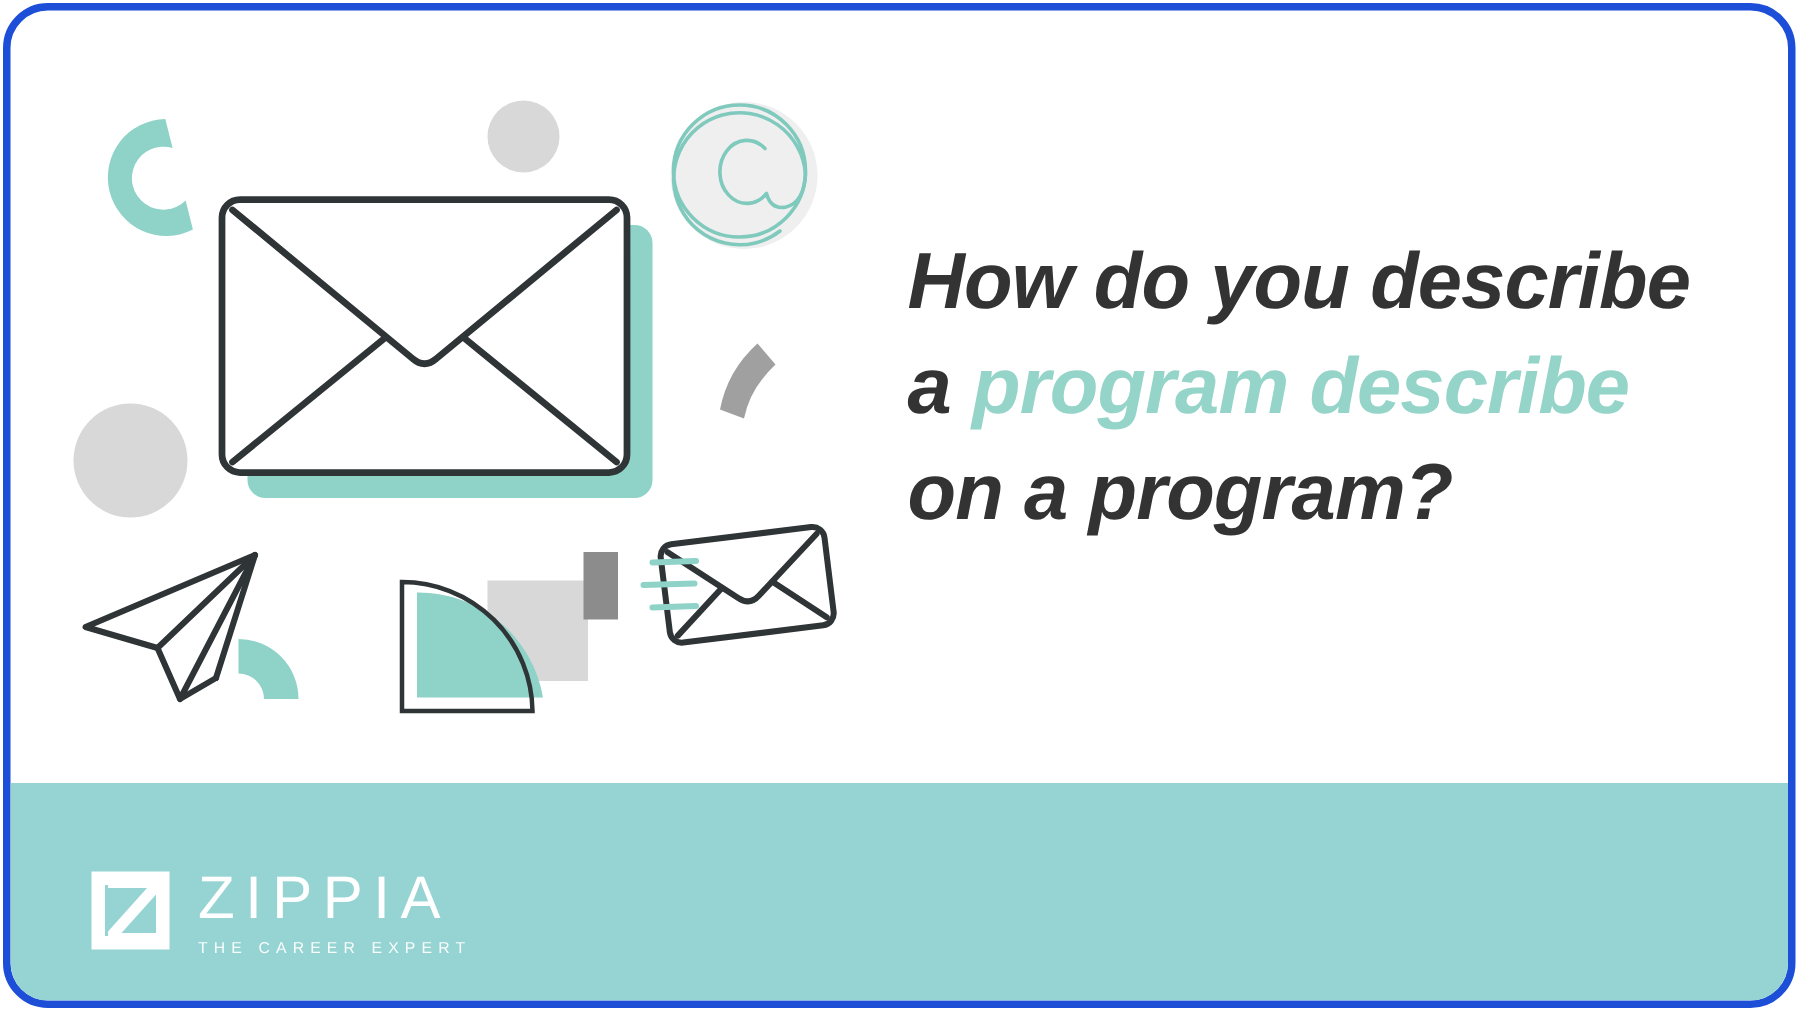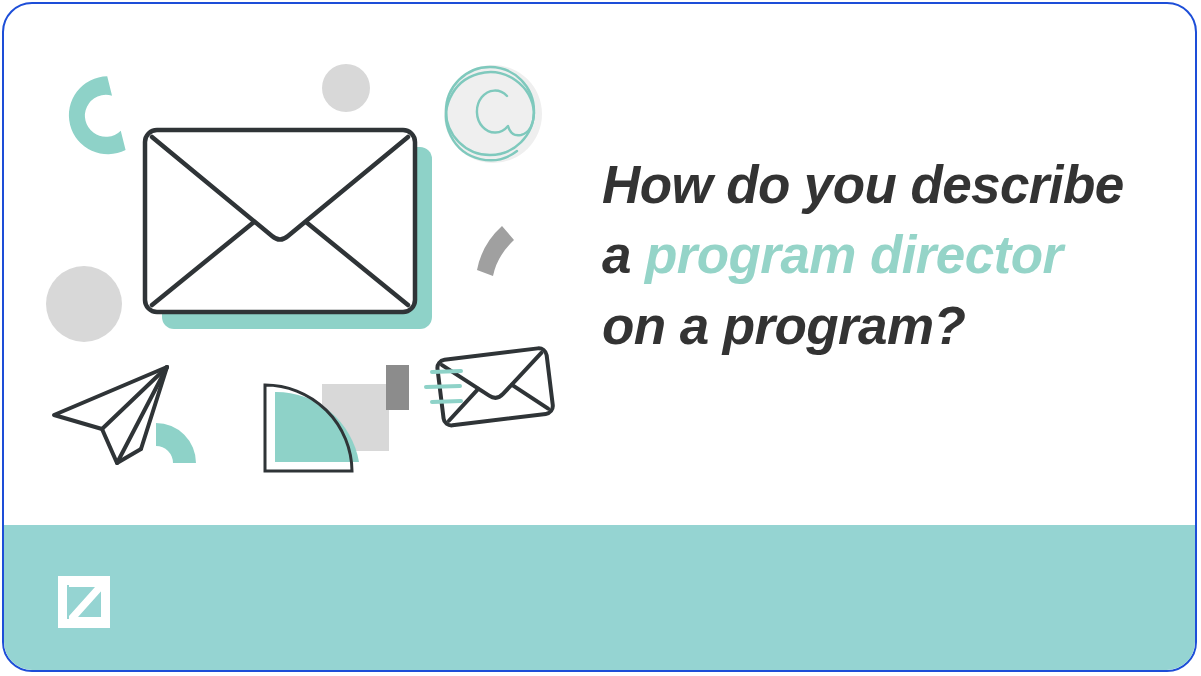--- a/index.html
+++ b/index.html
@@ -12,21 +12,21 @@
     font-family: "Liberation Sans", sans-serif;
   }
 
   #card {
     position: absolute;
     left: 2px;
     top: 2px;
     width: 1195px;
     height: 670px;
     background: #ffffff;
-    border: 2px solid #1d4ed8;
+    border: 5px solid #1d4ed8;
     border-radius: 30px;
     box-sizing: border-box;
     overflow: hidden;
   }
 
   
   #footer-band {
     position: absolute;
     left: 0;
     bottom: 0;
@@ -173,26 +173,30 @@
         <line x1="428" y1="368" x2="457" y2="367"></line>
         <line x1="422" y1="383" x2="456" y2="382"></line>
         <line x1="428" y1="398" x2="457" y2="397"></line>
       </g>
 
     </svg>
   </div>
 
   <div id="headline">
     <span class="line">How do you describe</span>
-    <span class="line"><span>a </span><span class="accent">program director</span></span>
+    <span class="line"><span>a </span><span class="accent">program describe</span></span>
     <span class="line">on a program?</span>
   </div>
 
   <div id="footer-band"></div>
 
   <div id="logo">
     <svg id="logo-mark" viewBox="0 0 56 56">
       <path d="M2 2 H54 V54 H2 Z M11 11 V45 H45 V11 Z" fill="#ffffff" fill-rule="evenodd"></path>
       <path d="M13 6 H48 V14 L22 43 H48 V50 H13 V42 L39 13 H13 Z" fill="#ffffff"></path>
     </svg>
+    <div id="logo-words">
+      <div id="logo-name">ZIPPIA</div>
+      <div id="logo-tagline">THE CAREER EXPERT</div>
+    </div>
   </div>
 
 </div>
 
 </body></html>

